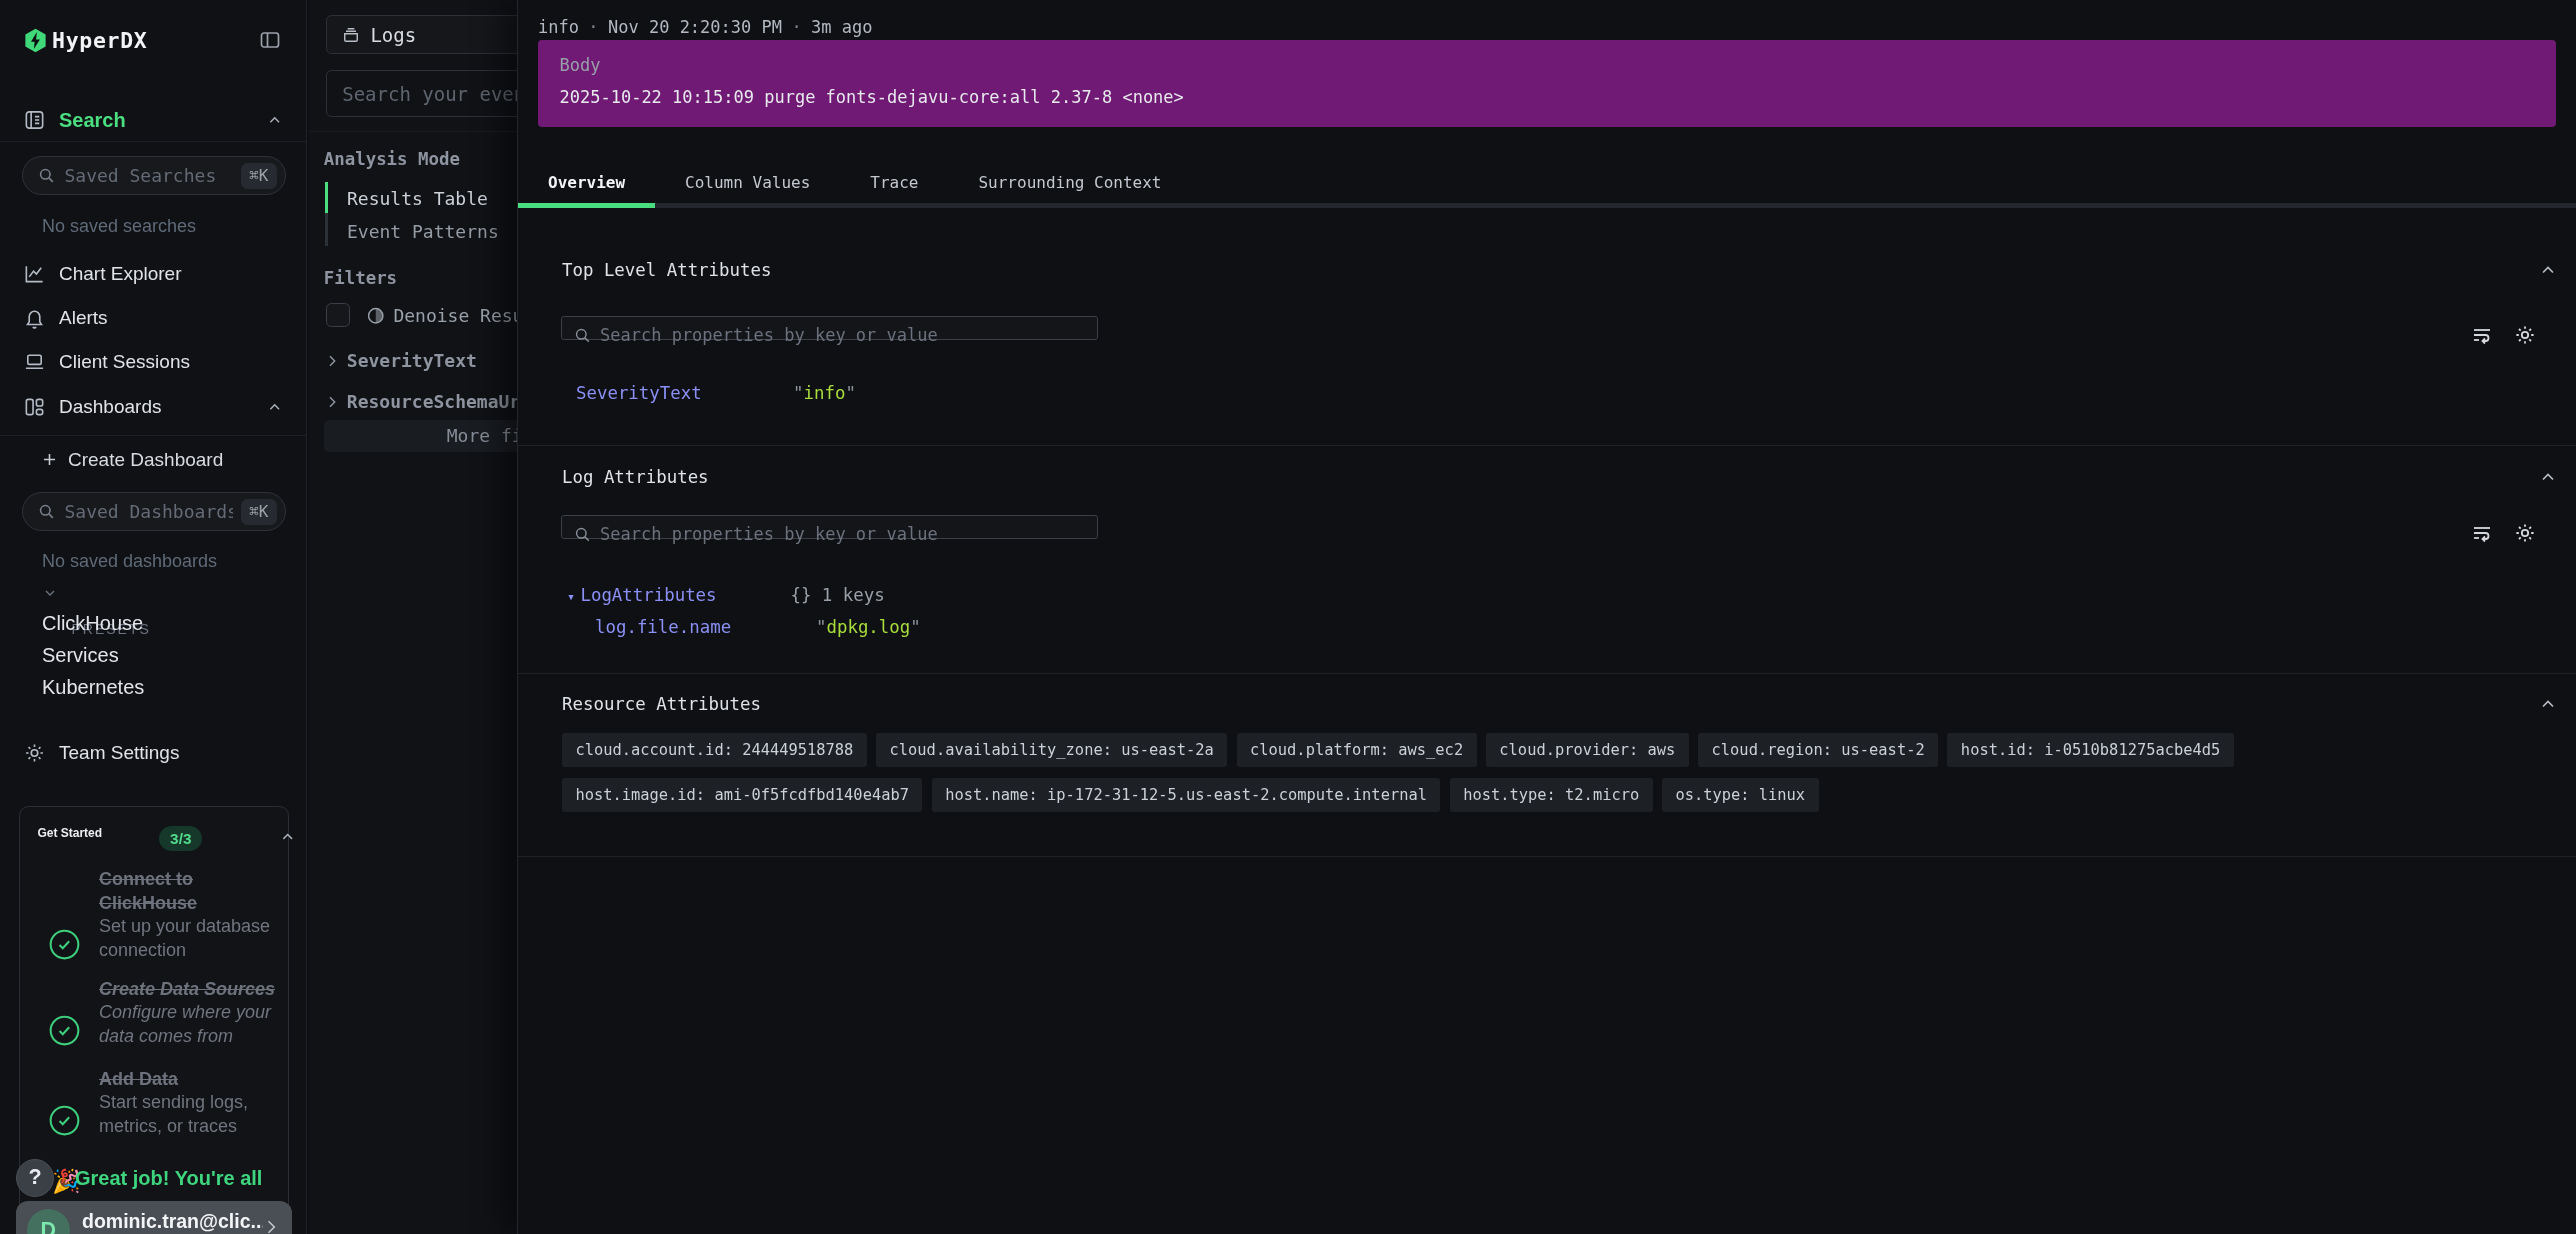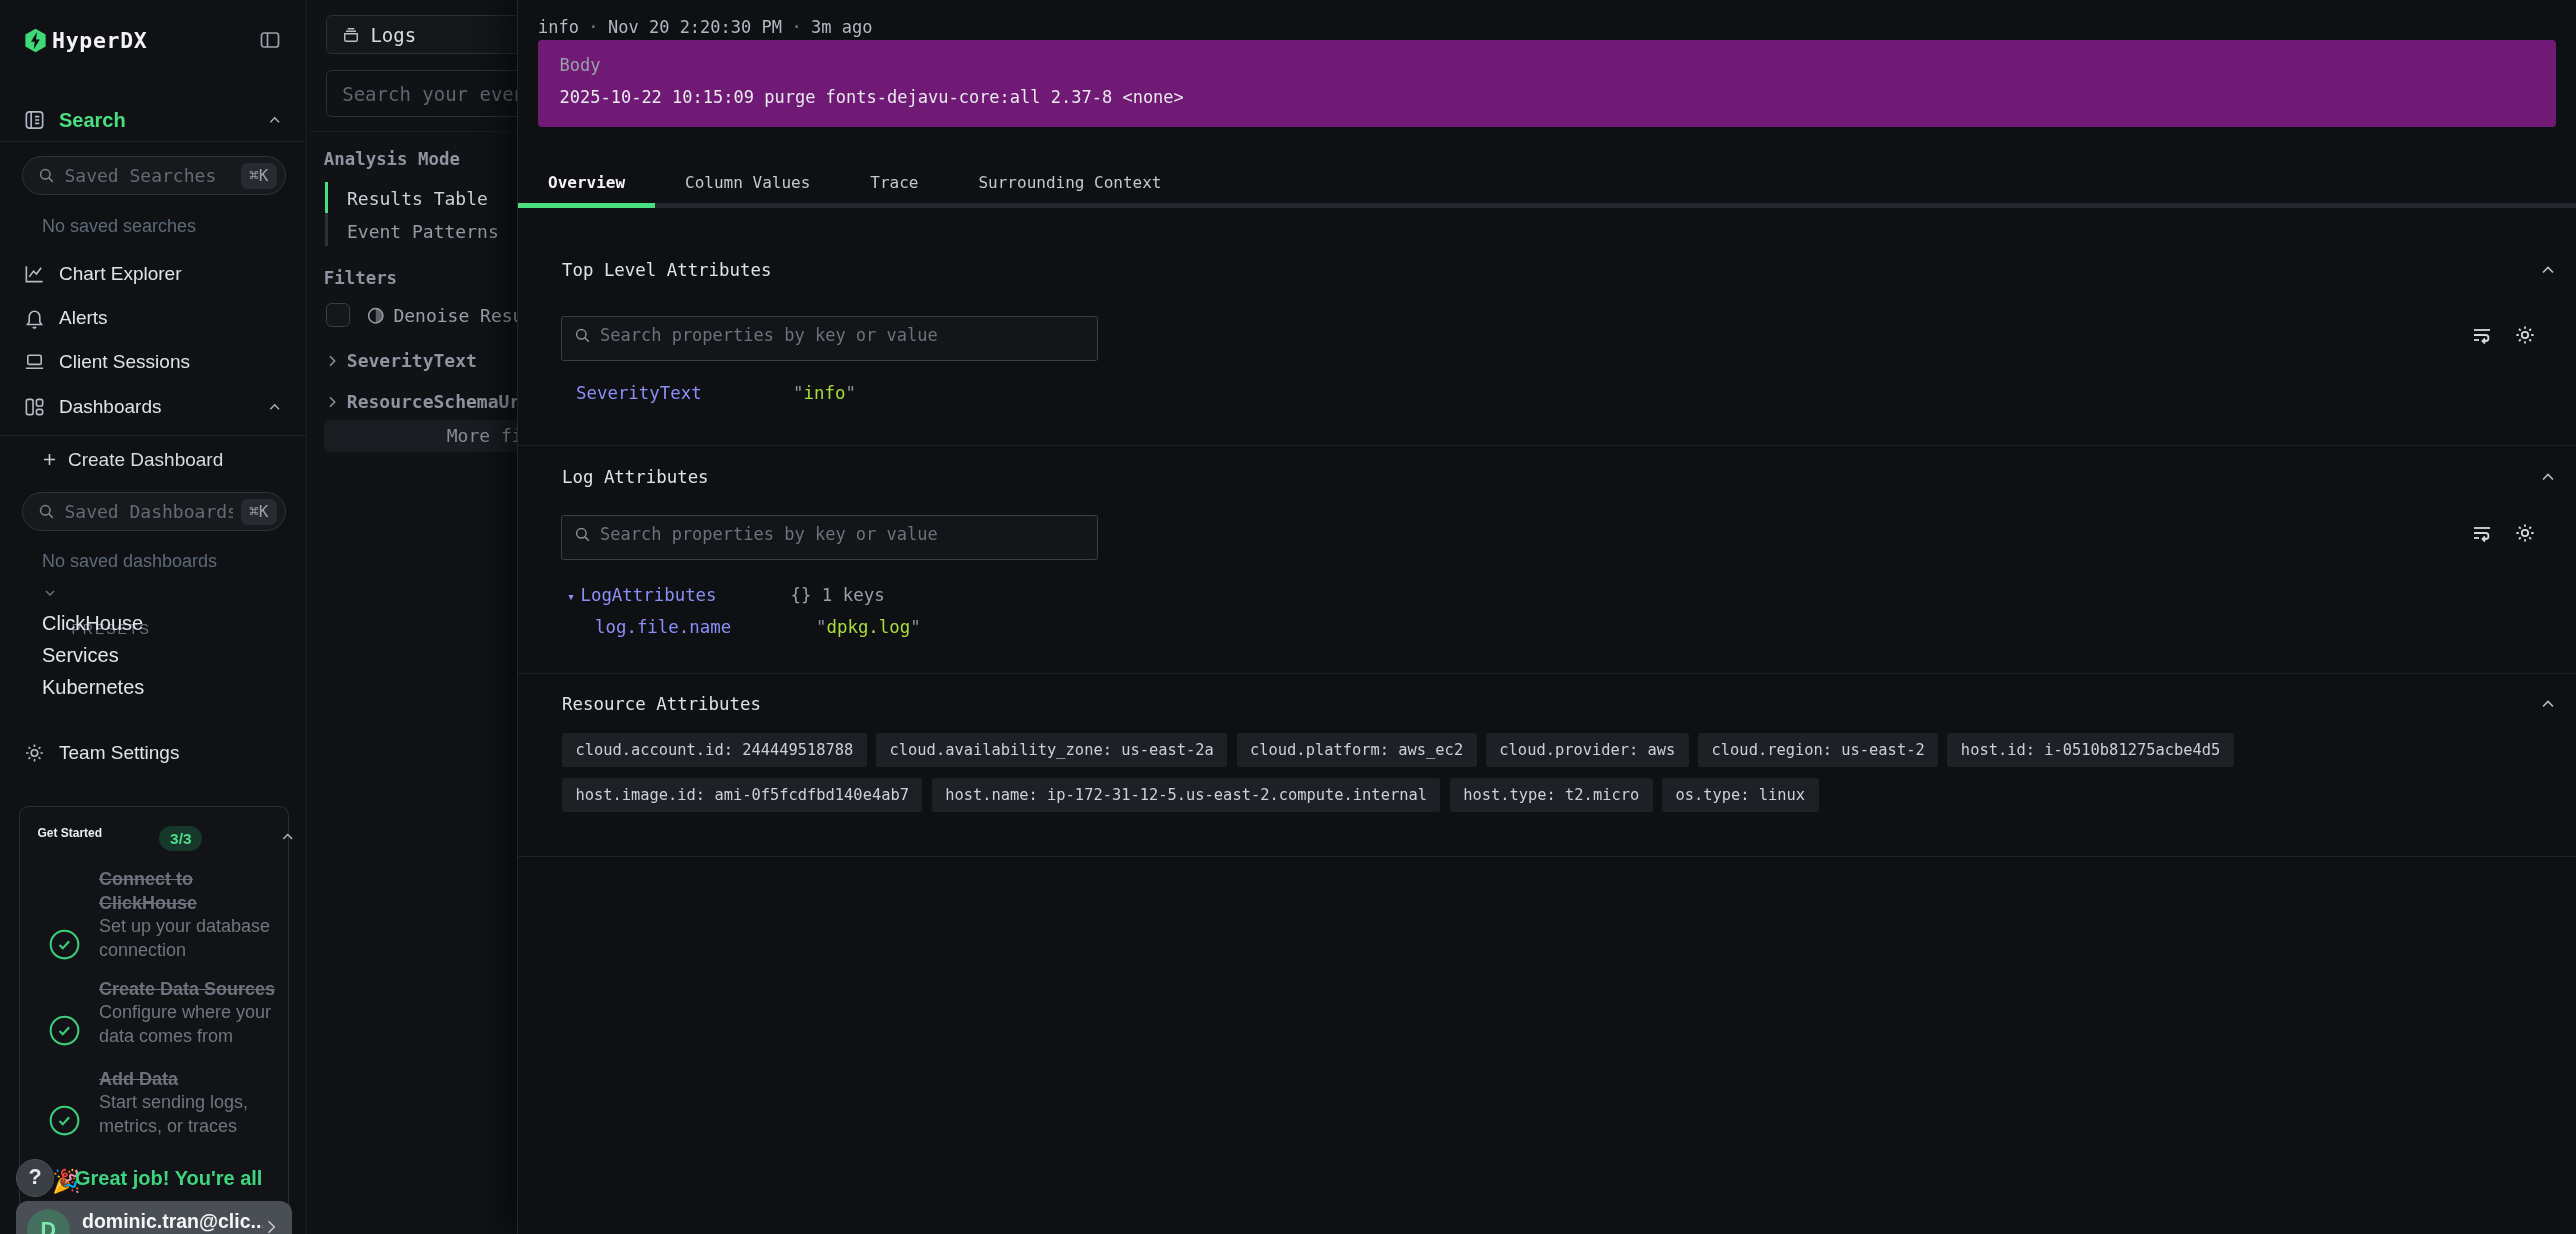--- a/index.html
+++ b/index.html
@@ -118,21 +118,21 @@
 
   #tabs { position:absolute; left:0; top:158px; width:2059px; height:50px; display:flex; align-items:stretch;
     border-bottom:5.4px solid #23272d; }
   .tab { padding:0 30px; font-size:16px; color:#c4c8d0; line-height:50px; cursor:pointer;
     border-bottom:5.4px solid transparent; margin-bottom:-5.4px; }
   .tab.active { color:#f3f4f6; font-weight:bold; border-bottom-color:#4ade80; }
 
   .section { position:absolute; left:0; width:2059px; }
   .section-title { position:absolute; left:44px; font-size:17.4px; color:#dfe2e7; }
   .section-collapse { position:absolute; right:19px; color:#b9bdc5; cursor:pointer; }
-  .prop-search { position:absolute; left:43px; width:537px; height:45px; border:1.3px solid #3a3f48; border-radius:2.7px; background:#131519; }
+  .prop-search { position:absolute; left:43px; width:537px; height:24px; border:1.3px solid #3a3f48; border-radius:2.7px; background:#131519; }
   .prop-search input { position:absolute; left:38px; top:0; width:483px; height:36px; background:transparent; border:none; outline:none;
     color:#dfe2e6; font-size:17px; font-family:"DejaVu Sans Mono",monospace; }
   .prop-search input::placeholder { color:#6c727d; }
   .prop-search .mag { position:absolute; left:10.7px; top:9.4px; color:#8a909a; }
   .sec-icons { position:absolute; right:40px; display:flex; gap:19px; color:#d5d8dd; }
   .sec-icons .ibtn { cursor:pointer; }
 
   .kv-row { position:absolute; left:58px; font-size:17.4px; white-space:nowrap; }
   .kv-key { display:inline-block; color:#8b90f6; cursor:pointer; }
   .kv-val-q { color:#8d939d; }
@@ -298,21 +298,21 @@
         <svg width="35" height="35" viewBox="0 0 24 24" fill="none" stroke="currentColor" stroke-width="1.4">
             <circle cx="12" cy="12" r="9.5"></circle>
             <path d="M8.6 12.4l2.2 2.2 4.4-4.8"></path>
           </svg>
       </span>
       <span class="gs-text">
         <div class="gs-item-title">Connect to ClickHouse</div>
         <div class="gs-item-desc">Set up your database connection</div>
       </span>
     </div>
-    <div class="gs-item" style="top:170px;">
+    <div class="gs-item" style="top:170px;font-style:italic;">
       <span class="gs-check">
         <svg width="35" height="35" viewBox="0 0 24 24" fill="none" stroke="currentColor" stroke-width="1.4">
             <circle cx="12" cy="12" r="9.5"></circle>
             <path d="M8.6 12.4l2.2 2.2 4.4-4.8"></path>
           </svg>
       </span>
       <span class="gs-text">
         <div class="gs-item-title">Create Data Sources</div>
         <div class="gs-item-desc">Configure where your data comes from</div>
       </span>

